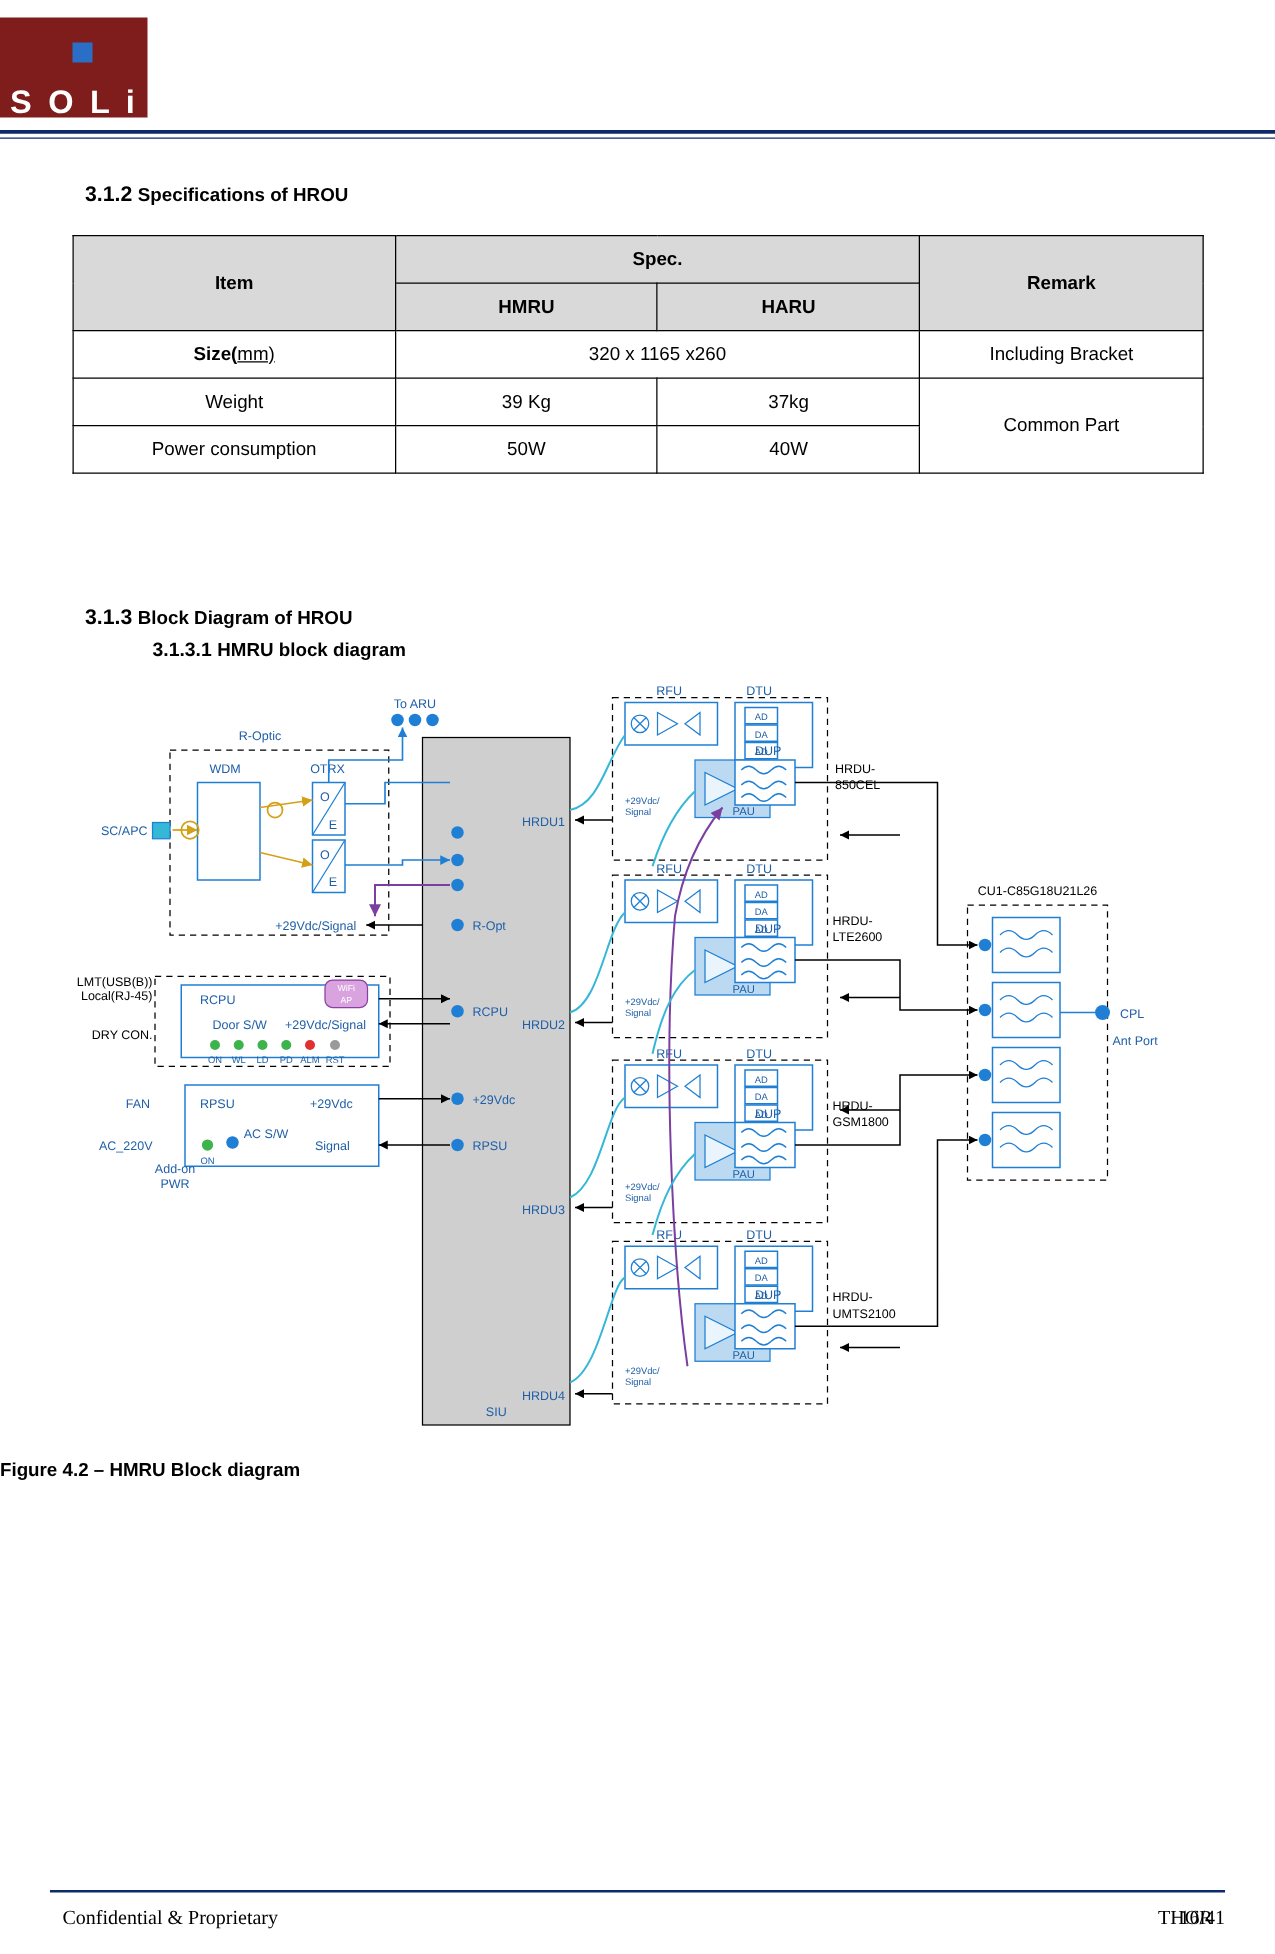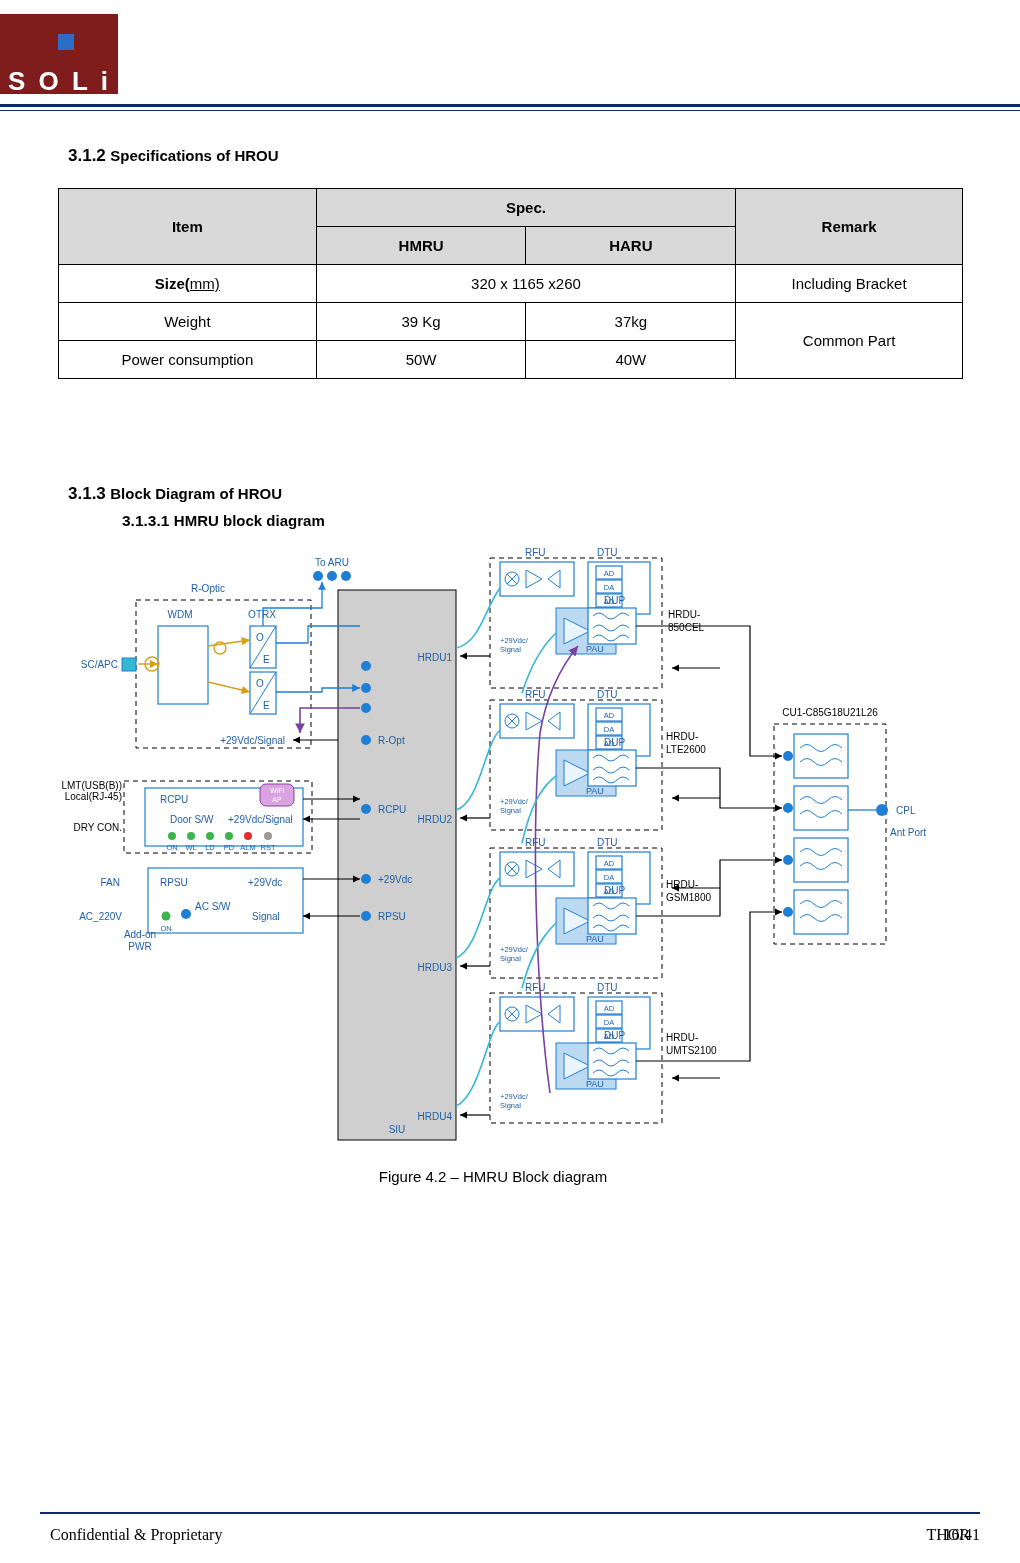--- a/index.html
+++ b/index.html
@@ -115,23 +115,23 @@
   .c-remark { width: 227px; }
   .bold { font-weight: bold; }
   .mmlight { font-weight: normal; text-decoration: underline; }
 
   
   .fig-caption {
     position: absolute;
     left: 0;
     top: 1168px;
     width: 986px;
-    text-align: center;
+    text-align: left;
     font-size: 15px;
-    font-weight: normal;
+    font-weight: bold;
   }
 
   
   .diagram {
     position: absolute;
     left: 60px;
     top: 548px;
     width: 900px;
     height: 610px;
   }

